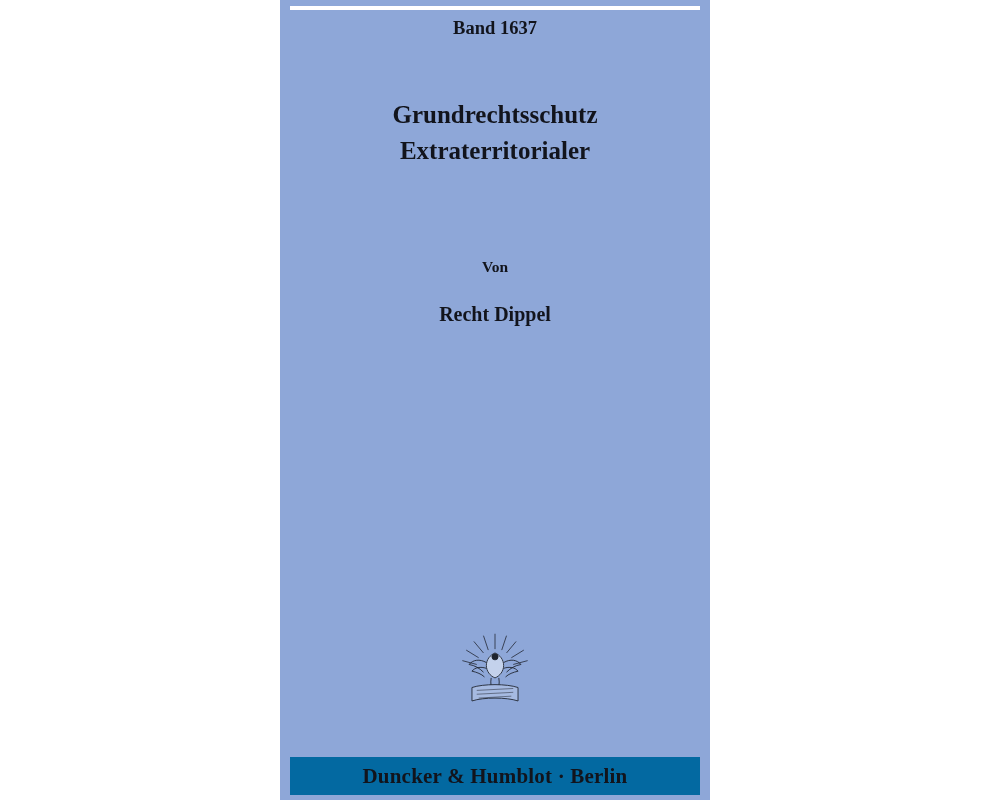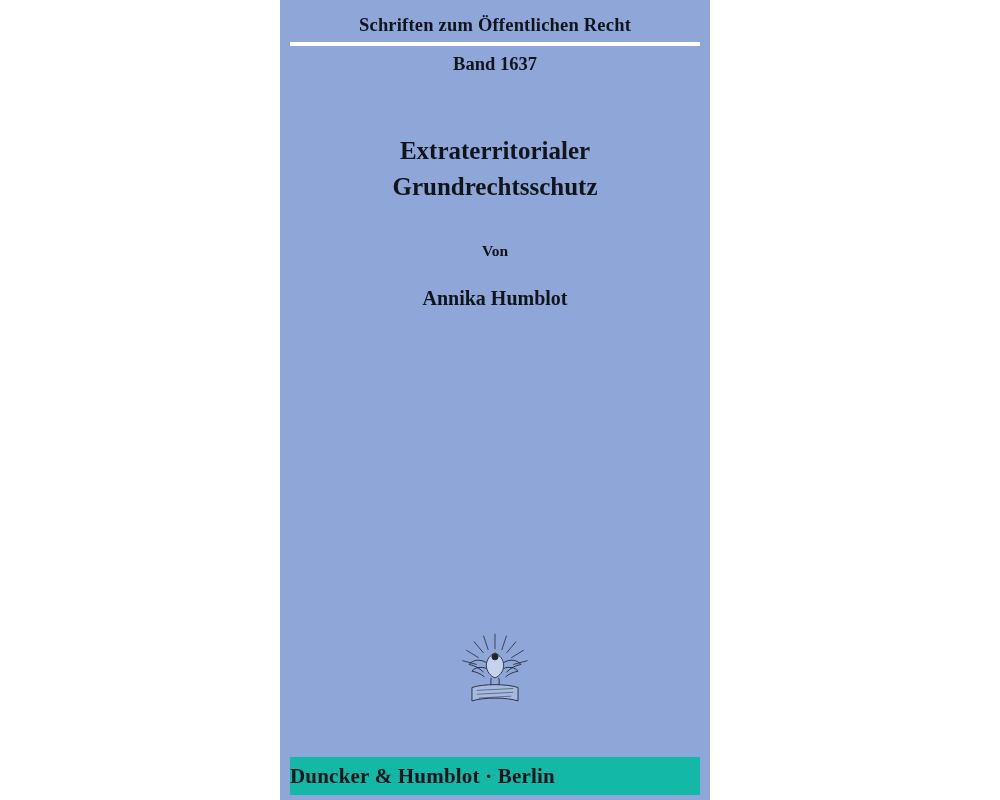--- a/index.html
+++ b/index.html
@@ -62,21 +62,21 @@
     line-height: 1.45;
     text-align: center;
     width: 400px;
   }
 
   .main-title .line {
     display: block;
   }
 
   .by-word {
-    margin-top: 36px;
+    margin-top: 88px;
     font-size: 15.5px;
     font-weight: bold;
     text-align: center;
   }
 
   .author {
     margin-top: 27px;
     font-size: 20px;
     font-weight: bold;
     text-align: center;
@@ -96,53 +96,52 @@
     height: 96px;
     opacity: 0.92;
   }
 
   .publisher-bar {
     position: absolute;
     left: 10px;
     top: 757px;
     width: 410px;
     height: 38px;
-    background: #14b8a6;
+    background: #0369a1;
     display: flex;
     align-items: center;
-    justify-content: flex-start;
+    justify-content: center;
   }
 
   .publisher-text {
     font-size: 21px;
     font-weight: bold;
     color: #12141c;
     letter-spacing: 0.2px;
   }
 </style>
 </head>
 <body>
 
 <div class="page">
   <div class="cover">
 
-    <div class="series-title">Schriften zum Öffentlichen Recht</div>
 
     <div class="rule"></div>
 
     <div class="band">Band 1637</div>
 
     <div class="main-title">
+      <span class="line">Grundrechtsschutz</span>
       <span class="line">Extraterritorialer</span>
-      <span class="line">Grundrechtsschutz</span>
     </div>
 
     <div class="by-word">Von</div>
 
-    <div class="author">Annika Humblot</div>
+    <div class="author">Recht Dippel</div>
 
     <div class="logo-wrap">
       <svg class="logo" viewBox="0 0 100 100">
         <g stroke="#15181f" fill="none" stroke-width="0.9">
 
           <g stroke-width="0.8">
             <line x1="50" y1="6" x2="50" y2="22"></line>
             <line x1="38" y1="8" x2="43" y2="23"></line>
             <line x1="62" y1="8" x2="57" y2="23"></line>
             <line x1="28" y1="14" x2="38" y2="26"></line>

